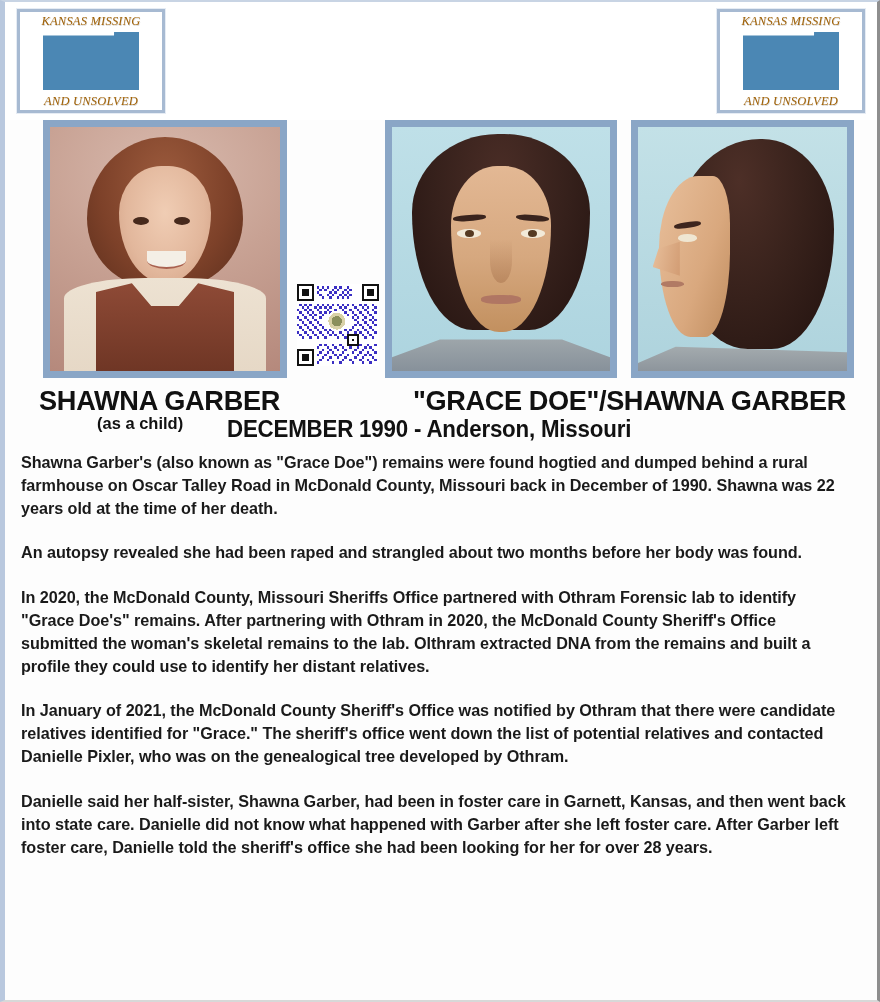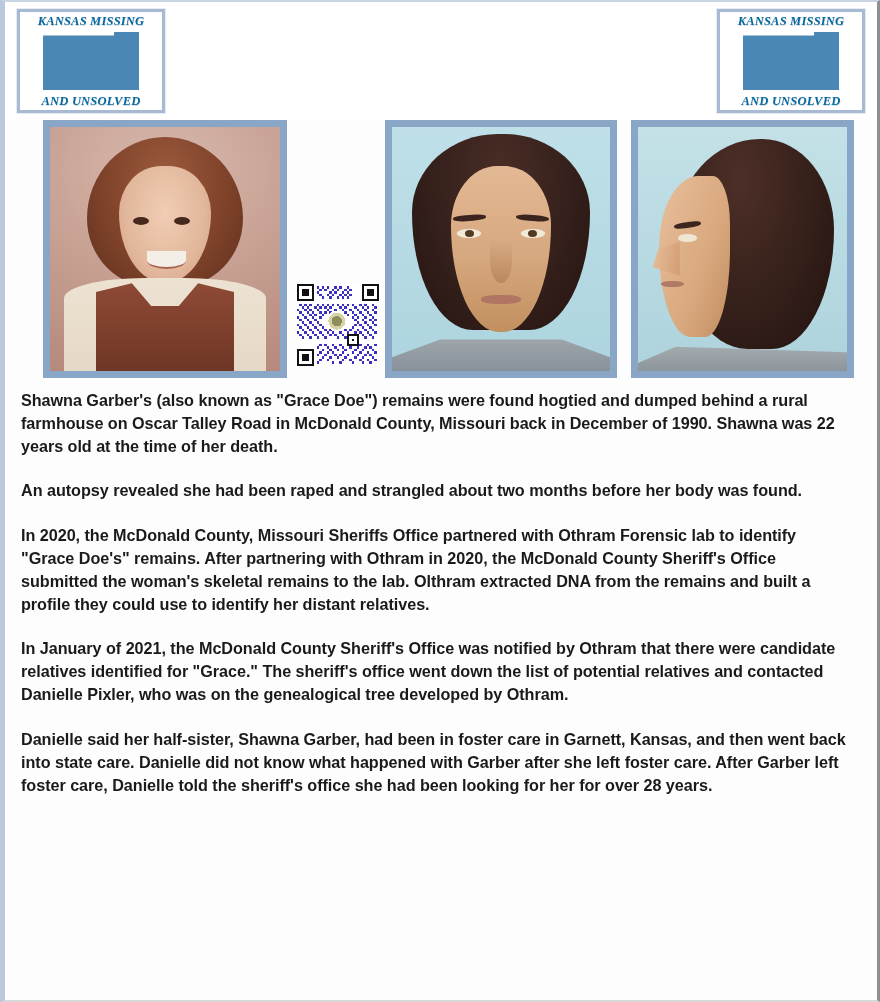--- a/index.html
+++ b/index.html
@@ -42,24 +42,24 @@
     display: flex;
     flex-direction: column;
     align-items: center;
     justify-content: space-between;
   }
   .logo.left  { left: 12px; }
   .logo.right { right: 12px; }
   .logo-text {
     font-family: "Liberation Serif", serif;
     font-style: italic;
-    font-weight: 700;
+    font-weight: 400;
     font-size: 12.5px;
     letter-spacing: .2px;
-    color: #0369a1;
+    color: #a16207;
     text-shadow: .5px .5px 0 #d7d7d7;
     white-space: nowrap;
     line-height: 1;
   }
   .ks-shape {
     width: 96px; height: 58px;
     background: #4b87b4;
     
     clip-path: polygon(0% 6%, 74% 6%, 74% 0%, 100% 0%, 100% 100%, 0% 100%);
   }
@@ -650,20 +650,26 @@
         <path d="M20 20h5v5h-5zM21 21v3h3v-3z"></path>
         <rect x="22" y="22" width="1" height="1"></rect>
       </g>
 
       <circle cx="16" cy="15" r="4.2" fill="#ffffff"></circle>
       <circle cx="16" cy="15" r="3.4" fill="#d9d2a8"></circle>
       <circle cx="16" cy="15" r="2.1" fill="#8a8f5c"></circle>
     </svg>
   </div>
 
+  <div class="captions">
+    <div class="cap cap-child">SHAWNA GARBER</div>
+    <div class="cap cap-childsub">(as a child)</div>
+    <div class="cap cap-grace">"GRACE DOE"/SHAWNA GARBER</div>
+    <div class="cap cap-date">DECEMBER 1990 - Anderson, Missouri</div>
+  </div>
 
   <div class="body-text">
     <p>Shawna Garber's (also known as "Grace Doe") remains were found hogtied and dumped behind a rural farmhouse on Oscar Talley Road in McDonald County,  Missouri back in December of 1990.  Shawna was 22 years old at the time of her death.</p>
     <p>An autopsy revealed she had been raped and strangled about two months before her body was found.</p>
     <p>In 2020, the McDonald County, Missouri Sheriffs Office partnered with Othram Forensic lab to identify "Grace Doe's" remains. After partnering with Othram in 2020, the McDonald County Sheriff's Office submitted the woman's skeletal remains to the lab. Olthram extracted DNA from the remains and built a profile they could use to identify her distant relatives.</p>
     <p>In January of 2021, the McDonald County Sheriff's Office was notified by Othram that there were candidate relatives identified for "Grace." The sheriff's office went down the list of potential relatives and contacted Danielle Pixler, who was on the genealogical tree developed by Othram.</p>
     <p>Danielle said her half-sister, Shawna Garber, had been in foster care in Garnett, Kansas, and then went back into state care. Danielle did not know what happened with Garber after she left foster care. After Garber left foster care, Danielle told the sheriff's office she had been looking for her for over 28 years.</p>
   </div>
 
 </div>

